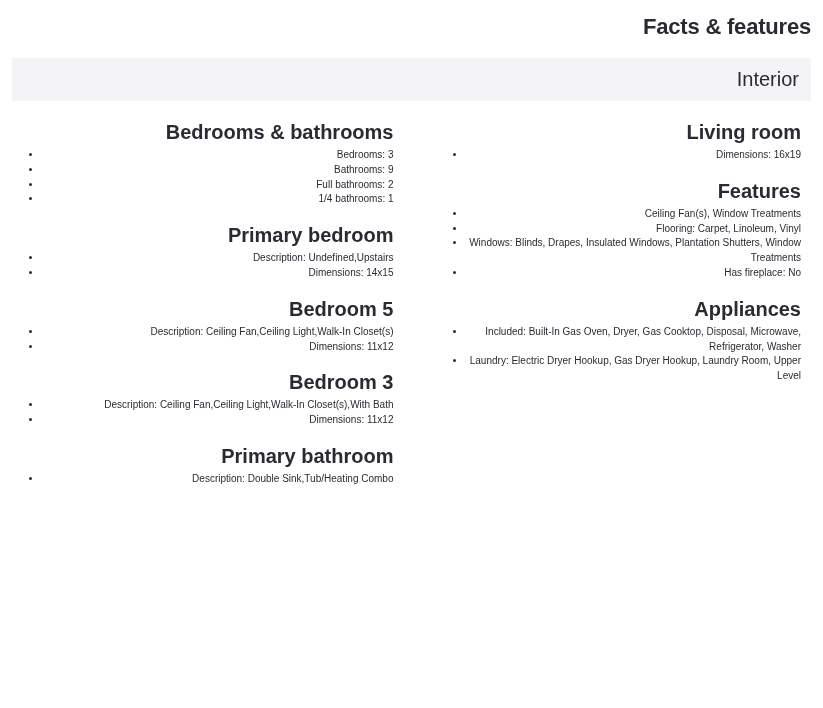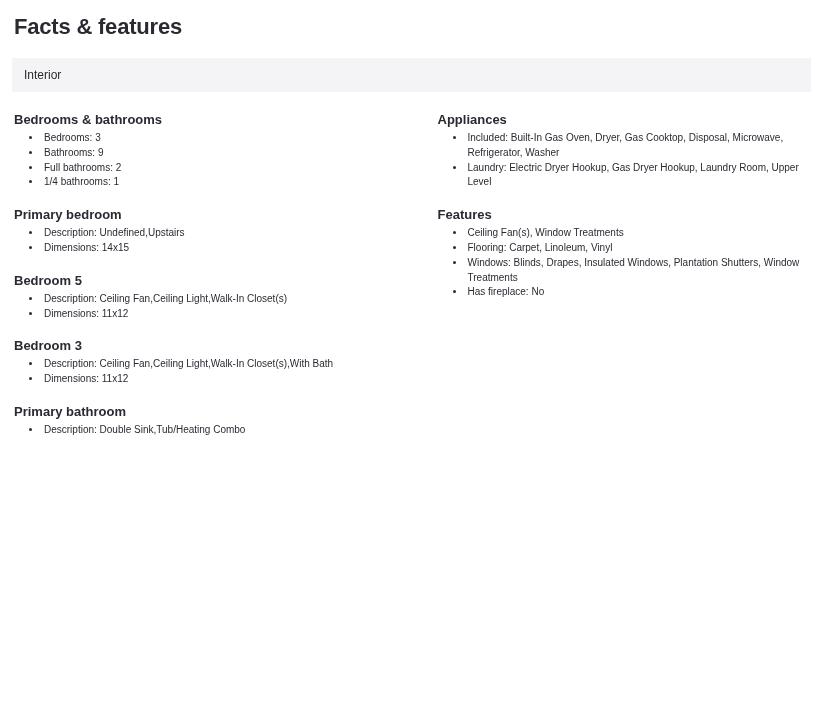--- a/index.html
+++ b/index.html
@@ -10,52 +10,53 @@
   }
   body {
     width: 823px;
     height: 708px;
     font-family: "Liberation Sans", sans-serif;
     color: #2a2a33;
     overflow: hidden;
   }
   .page {
     padding: 10px 12px 0 12px;
+    text-align: right;
   }
   .page-title {
     font-size: 22px;
     font-weight: bold;
     color: #2a2a33;
     margin: 4px 0 18px 2px;
     letter-spacing: -0.2px;
   }
   .section-header {
     background: #f4f4f7;
     padding: 10px 12px;
-    font-size: 12px;
+    font-size: 20px;
     color: #2a2a33;
     margin-bottom: 20px;
   }
   .columns {
     display: flex;
     gap: 0;
   }
   .col {
     width: 50%;
     padding-right: 18px;
   }
   .col.right {
     padding-left: 24px;
     padding-right: 10px;
   }
   .group {
     margin-bottom: 17px;
   }
   .group-title {
-    font-size: 13px;
+    font-size: 20px;
     font-weight: bold;
     color: #2a2a33;
     margin: 0 0 4px 2px;
   }
   ul.items {
     margin: 0;
     padding-left: 30px;
     list-style: disc;
   }
   ul.items li {
@@ -111,30 +112,36 @@
         </div>
         <div class="group">
           <div class="group-title">Primary bathroom</div>
           <ul class="items">
             <li>Description: Double Sink,Tub/Heating Combo</li>
           </ul>
         </div>
       </div>
     <div class="col right">
         <div class="group">
-          <div class="group-title">Appliances</div>
+          <div class="group-title">Living room</div>
           <ul class="items">
-            <li>Included: Built-In Gas Oven, Dryer, Gas Cooktop, Disposal, Microwave, Refrigerator, Washer</li>
-            <li>Laundry: Electric Dryer Hookup, Gas Dryer Hookup, Laundry Room, Upper Level</li>
+            <li>Dimensions: 16x19</li>
           </ul>
         </div>
         <div class="group">
           <div class="group-title">Features</div>
           <ul class="items">
             <li>Ceiling Fan(s), Window Treatments</li>
             <li>Flooring: Carpet, Linoleum, Vinyl</li>
             <li>Windows: Blinds, Drapes, Insulated Windows, Plantation Shutters, Window Treatments</li>
             <li>Has fireplace: No</li>
           </ul>
         </div>
+        <div class="group">
+          <div class="group-title">Appliances</div>
+          <ul class="items">
+            <li>Included: Built-In Gas Oven, Dryer, Gas Cooktop, Disposal, Microwave, Refrigerator, Washer</li>
+            <li>Laundry: Electric Dryer Hookup, Gas Dryer Hookup, Laundry Room, Upper Level</li>
+          </ul>
+        </div>
       </div>
   </div>
 </div>
 
 </body></html>

